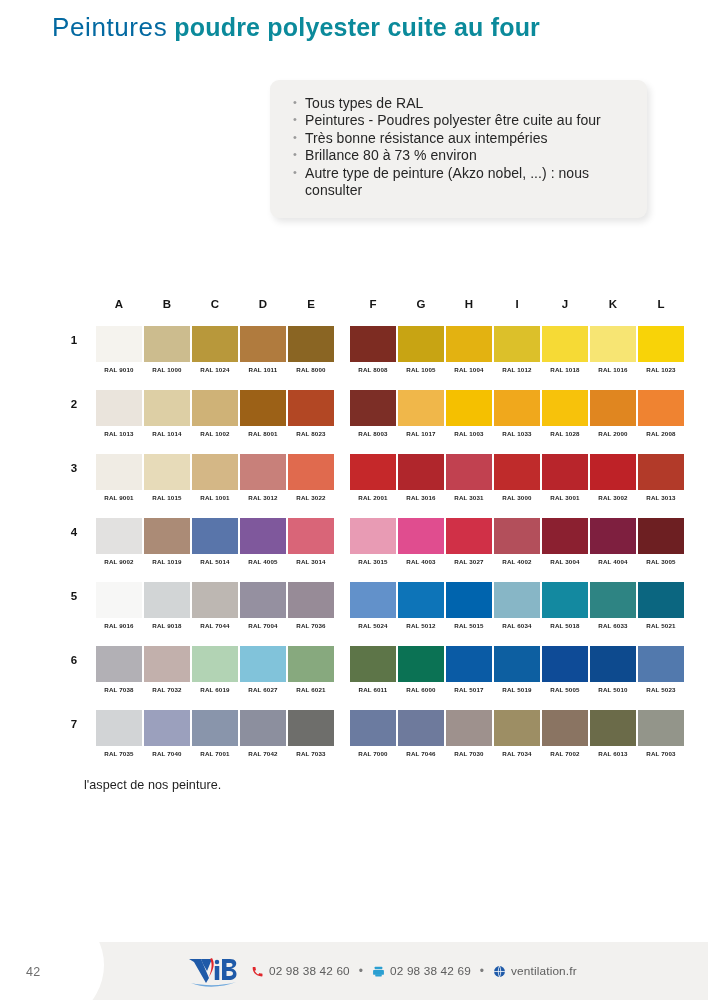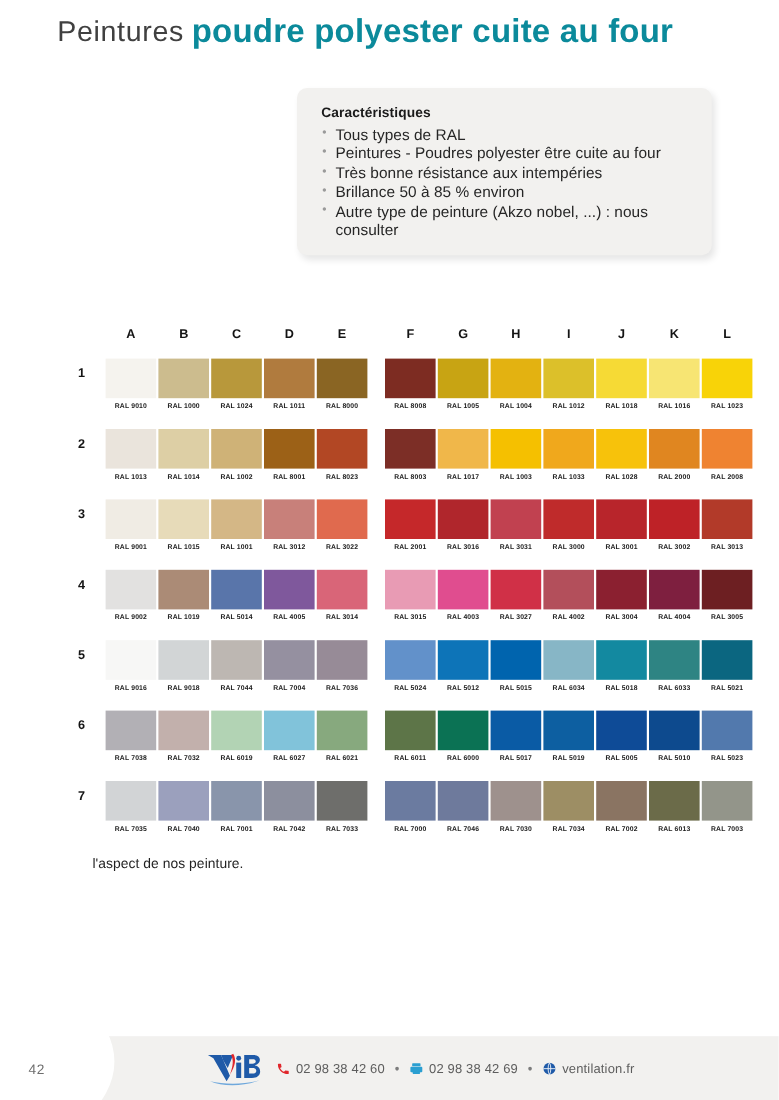--- a/index.html
+++ b/index.html
@@ -8,24 +8,24 @@
     background:#ffffff;
     font-family:"Liberation Sans", sans-serif;
     overflow:hidden;
   }
   .page { position:relative; width:708px; height:1000px; background:#fff; }
 
   
   .title-bar { position:absolute; left:52px; top:12px; white-space:nowrap; }
   .title-light {
     font-size:26px; font-weight:400; letter-spacing:.6px;
-    color:#404040; vertical-align:middle;text-align:right;
+    color:#0369a1; vertical-align:middle;text-align:right;
   }
   .title-bold {
-    font-size:30px; font-weight:bold; letter-spacing:.2px;
+    font-size:25px; font-weight:bold; letter-spacing:.2px;
     color:#0b8a9b; vertical-align:middle; margin-left:7px;
   }
 
   
   .carac-card {
     position:absolute; left:270px; top:80px; width:377px; min-height:138px;
     background:#f2f1ef; border-radius:9px;
     box-shadow:3px 4px 7px rgba(0,0,0,.10);
     padding:15px 18px 14px 22px;
   }
@@ -96,26 +96,25 @@
 </head>
 <body>
 
 <div class="page">
 
   <div class="title-bar">
     <span class="title-light">Peintures</span><span class="title-bold">poudre polyester cuite au four</span>
   </div>
 
   <div class="carac-card">
-    <div class="carac-title">Caractéristiques</div>
     <ul class="carac-list">
       <li>Tous types de RAL</li>
       <li>Peintures - Poudres polyester être cuite au four</li>
       <li>Très bonne résistance aux intempéries</li>
-      <li>Brillance 50 à 85 % environ</li>
+      <li>Brillance 80 à 73 % environ</li>
       <li>Autre type de peinture (Akzo nobel, ...) : nous consulter</li>
     </ul>
   </div>
 
   <div class="grid-wrap">
     <div class="col-headers" id="col-head">
         <span class="ch" style="left: 30px;">A</span>
         <span class="ch" style="left: 78px;">B</span>
         <span class="ch" style="left: 126px;">C</span>
         <span class="ch" style="left: 174px;">D</span>

